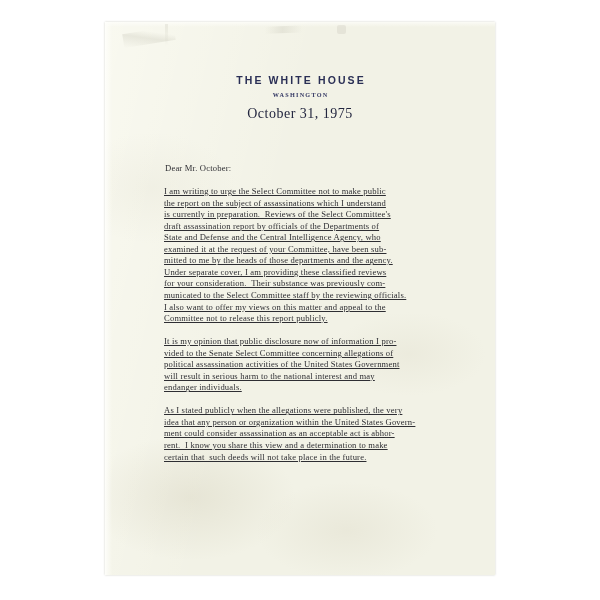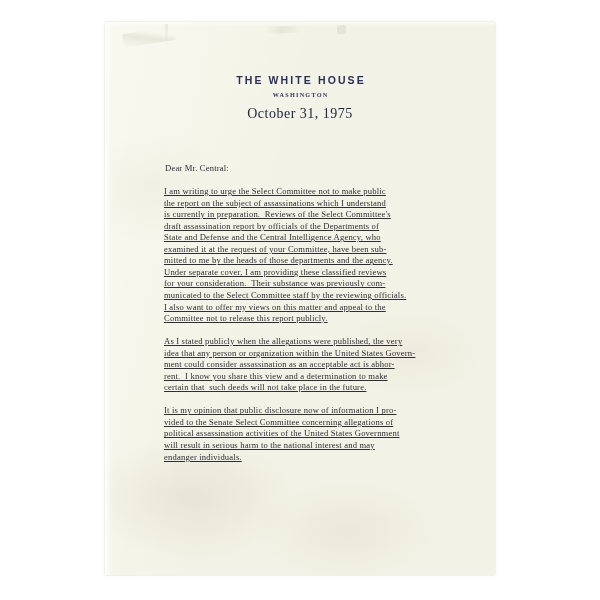--- a/index.html
+++ b/index.html
@@ -168,43 +168,43 @@
     <div class="smudge" id="smudge-c"></div>
     <div class="smudge" id="smudge-d"></div>
 
     <div id="letterhead">
       <div id="letterhead-title">THE WHITE HOUSE</div>
       <div id="letterhead-city">WASHINGTON</div>
       <div id="letter-date">October 31, 1975</div>
     </div>
 
     <div id="letter-body">
-      <p id="salutation">Dear Mr. Central:</p>
+      <p id="salutation">Dear Mr. October:</p>
 
       <p class="letter-paragraph">I am writing to urge the Select Committee not to make public
 the report on the subject of assassinations which I understand
 is currently in preparation.  Reviews of the Select Committee's
 draft assassination report by officials of the Departments of
 State and Defense and the Central Intelligence Agency, who
 examined it at the request of your Committee, have been sub-
 mitted to me by the heads of those departments and the agency.
 Under separate cover, I am providing these classified reviews
 for your consideration.  Their substance was previously com-
 municated to the Select Committee staff by the reviewing officials.
 I also want to offer my views on this matter and appeal to the
 Committee not to release this report publicly.</p>
 
+      <p class="letter-paragraph">It is my opinion that public disclosure now of information I pro-
+vided to the Senate Select Committee concerning allegations of
+political assassination activities of the United States Government
+will result in serious harm to the national interest and may
+endanger individuals.</p>
+
       <p class="letter-paragraph">As I stated publicly when the allegations were published, the very
 idea that any person or organization within the United States Govern-
 ment could consider assassination as an acceptable act is abhor-
 rent.  I know you share this view and a determination to make
 certain that  such deeds will not take place in the future.</p>
 
-      <p class="letter-paragraph">It is my opinion that public disclosure now of information I pro-
-vided to the Senate Select Committee concerning allegations of
-political assassination activities of the United States Government
-will result in serious harm to the national interest and may
-endanger individuals.</p>
-
     </div>
 
   </div>
 </div>
 
 </body></html>

